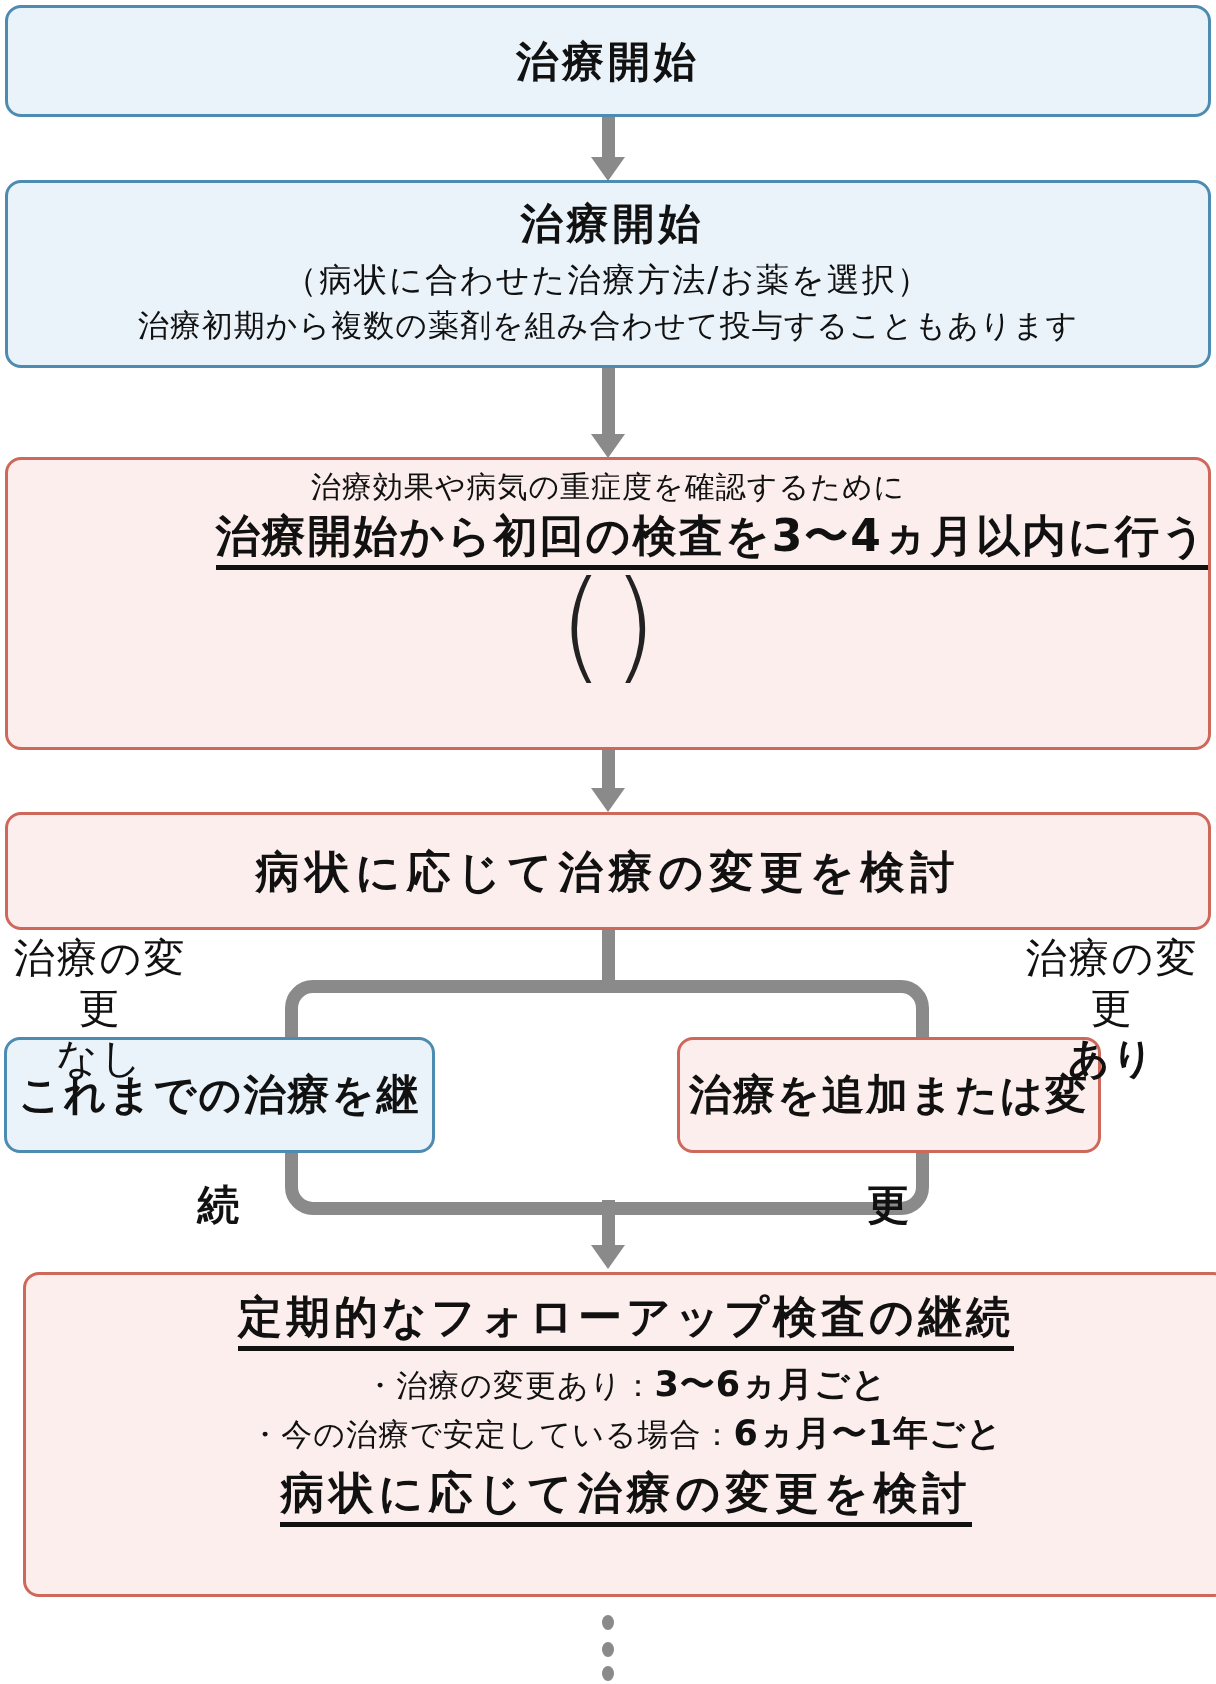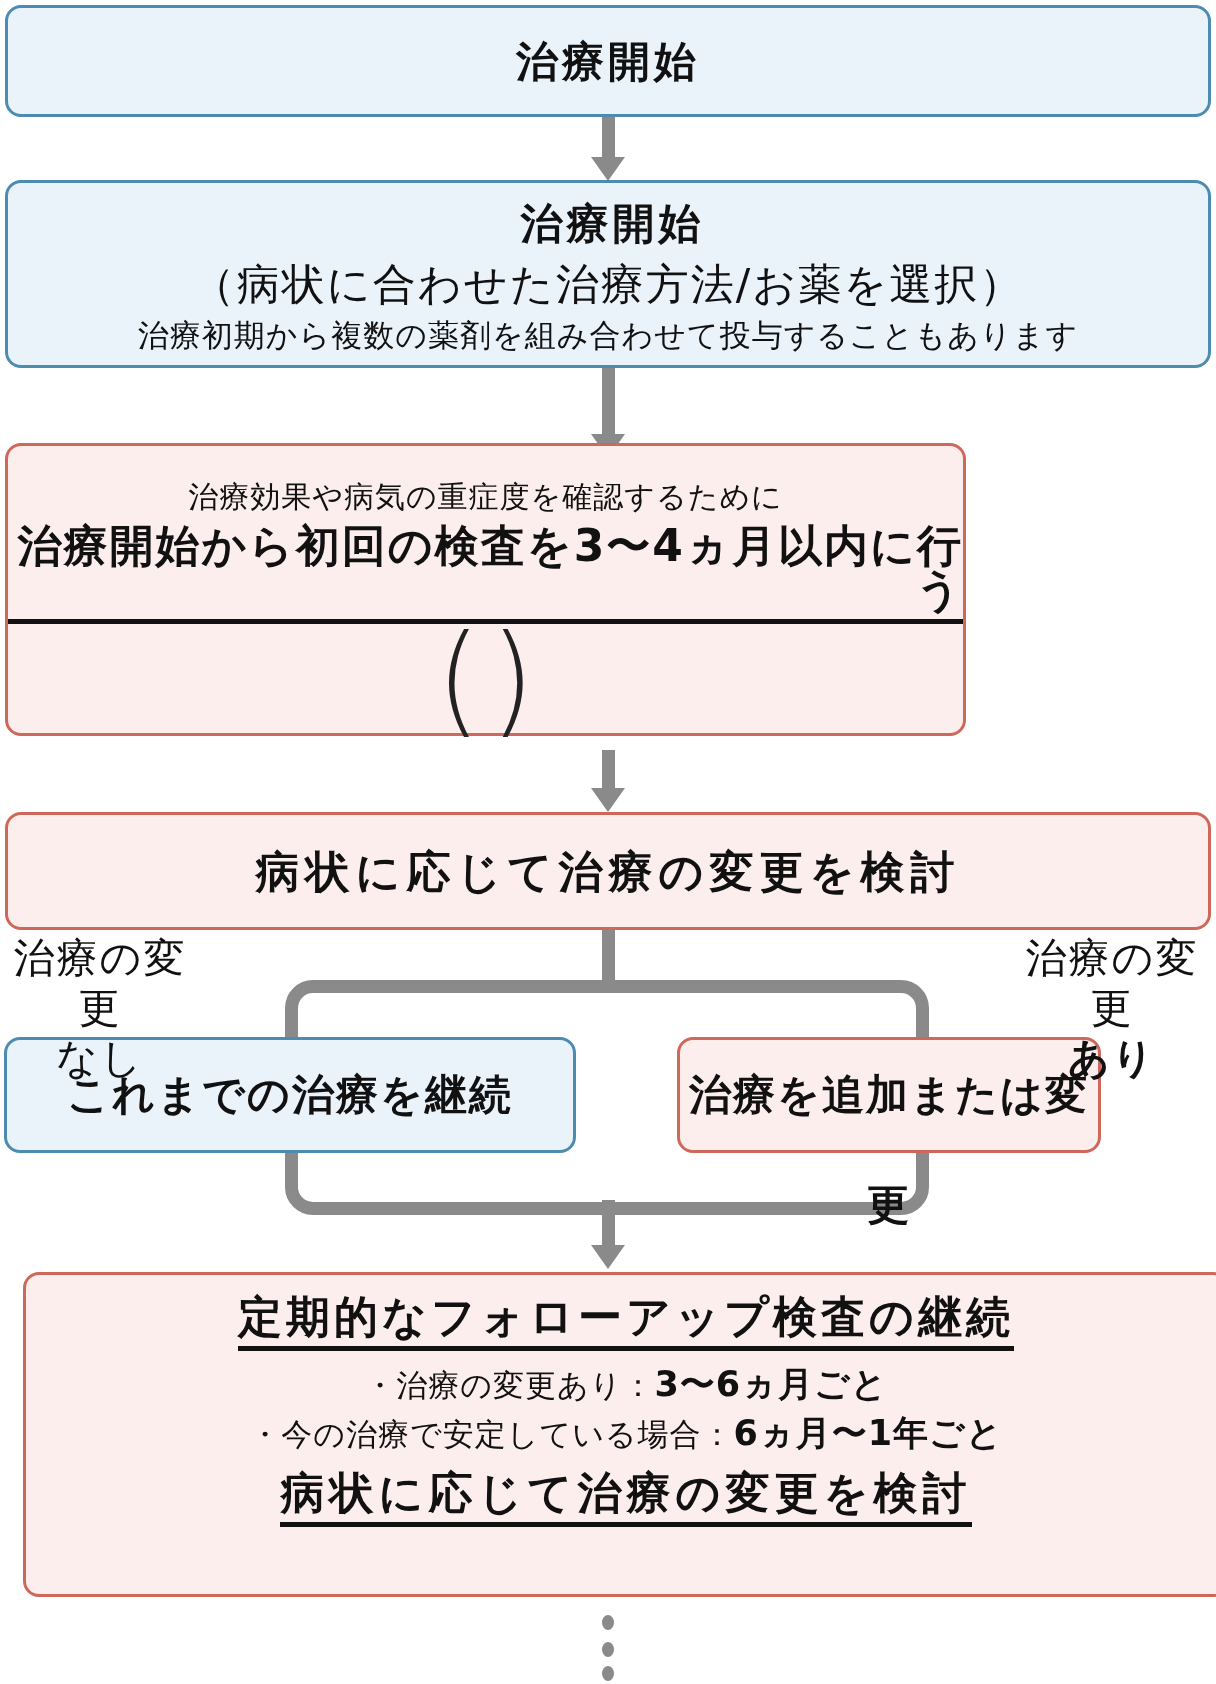--- a/index.html
+++ b/index.html
@@ -8,21 +8,21 @@
     font-family:"DejaVu Sans","Liberation Sans",sans-serif;color:#111;
   }
   .box{position:absolute;box-sizing:border-box;border:3px solid;border-radius:16px;text-align:center;z-index:2;}
   .blue{background:#eaf3fa;border-color:#4d8bb0;}
   .pink{background:#fdeeee;border-color:#cd685a;}
   .vline{position:absolute;width:13px;background:#8a8a8a;z-index:0;}
   .ahead{position:absolute;width:0;height:0;border-left:17px solid transparent;border-right:17px solid transparent;border-top:24px solid #8a8a8a;z-index:0;}
   .loop{position:absolute;left:285px;top:980px;width:644px;height:235px;border:13px solid #8a8a8a;border-radius:28px;box-sizing:border-box;z-index:1;}
   .t-xl{font-weight:bold;font-size:42px;letter-spacing:4px;}
   .t-xxl{font-weight:bold;font-size:44px;letter-spacing:4px;}
-  .t-md{font-size:43px;letter-spacing:2px;}
+  .t-md{font-size:33px;letter-spacing:2px;}
   .t-sm{font-size:31px;letter-spacing:1px;}
   .underl{display:inline-block;border-bottom:5px solid #111;padding-bottom:7px;}
   .center-line{line-height:1;}
   .branch-label{position:absolute;width:200px;text-align:center;font-size:41px;letter-spacing:2px;line-height:50px;z-index:3;}
   .paren{font-size:112px;font-weight:200;line-height:90px;transform:scaleY(1.08);color:#222;}
   .tests{font-size:30px;letter-spacing:1px;line-height:44px;}
   .bullet-val{font-weight:bold;font-size:35px;}
   .dot{position:absolute;left:602px;width:12px;height:15px;border-radius:50%;background:#8a8a8a;}
 </style>
 </head>
@@ -39,21 +39,21 @@
 
   <div class="box blue" style="left:5px;top:180px;width:1206px;height:188px;padding-top:20px;">
     <div class="t-xl center-line" style="margin-bottom:18px;margin-left:9px;">治療開始</div>
     <div class="t-md center-line" style="margin-bottom:14px;">（病状に合わせた治療方法/お薬を選択）</div>
     <div class="t-sm center-line">治療初期から複数の薬剤を組み合わせて投与することもあります</div>
   </div>
 
   <div class="vline" style="left:602px;top:368px;height:68px;"></div>
   <div class="ahead" style="left:591px;top:434px;"></div>
 
-  <div class="box pink" style="left:5px;top:443px;width:961px;height:293px;padding-top:36px;">
+  <div class="box pink" style="left:5px;top:457px;width:1206px;height:293px;padding-top:12px;">
     <div class="t-sm center-line" style="font-size:30px;margin-bottom:12px;">治療効果や病気の重症度を確認するために</div>
     <div style="margin-bottom:10px;text-align:right;">
       <span class="t-xxl underl center-line" style="letter-spacing:2px;">治療開始から初回の検査を3〜4ヵ月以内に行う</span>
     </div>
     <div style="display:flex;align-items:center;justify-content:center;gap:10px;">
       <span class="paren">(</span>
       <span class="paren">)</span>
     </div>
   </div>
 
@@ -69,21 +69,21 @@
     <span style="display:block;">なし</span>
   </div>
   <div class="branch-label" style="left:1012px;top:933px;">
     <span style="display:block;">治療の変更</span>
     <span style="display:block;font-weight:bold;">あり</span>
   </div>
 
   <div class="vline" style="left:602px;top:930px;height:55px;"></div>
   <div class="loop"></div>
 
-  <div class="box blue" style="left:4px;top:1037px;width:572px;height:116px;">
+  <div class="box blue" style="left:4px;top:1037px;width:431px;height:116px;">
     <div class="t-xl" style="line-height:110px;letter-spacing:2px;">これまでの治療を継続</div>
   </div>
 
   <div class="box pink" style="left:677px;top:1037px;width:424px;height:116px;">
     <div class="t-xl" style="line-height:110px;letter-spacing:2px;">治療を追加または変更</div>
   </div>
 
   <div class="vline" style="left:602px;top:1200px;height:46px;"></div>
   <div class="ahead" style="left:591px;top:1245px;"></div>
 

